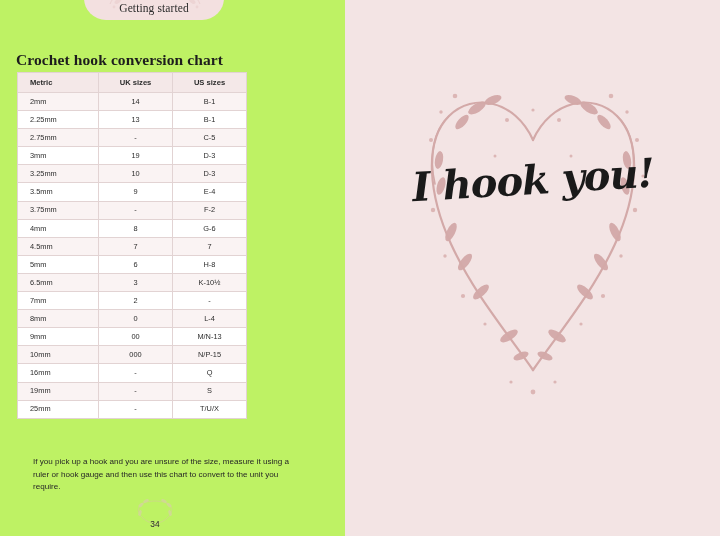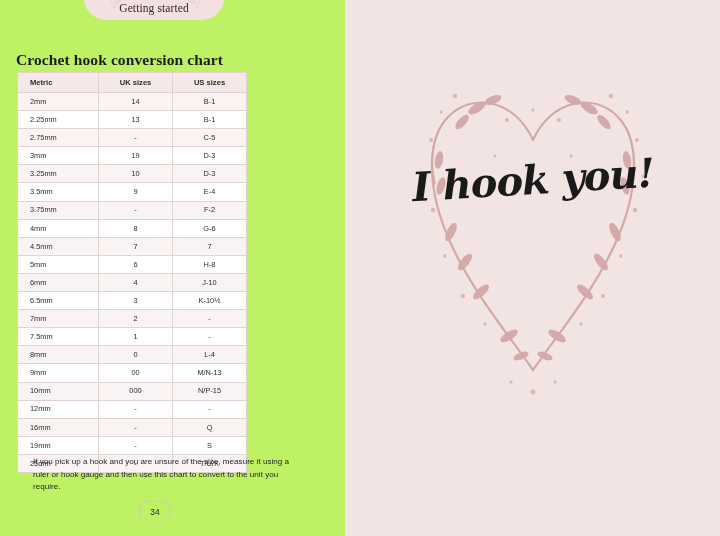--- a/index.html
+++ b/index.html
@@ -135,21 +135,21 @@
   }
 
   
   .page-number-wrap {
     position: absolute;
     top: 495px;
     left: 125px;
     width: 60px;
     height: 34px;
     display: flex;
-    align-items: center;
+    align-items: flex-end;
     justify-content: center;
   }
   .page-number {
     font-size: 8.4px;
     color: #2b2b2b;
     position: relative;
     z-index: 3;
   }
   .page-number-wrap svg {
     position: absolute;
@@ -271,58 +271,43 @@
             <td>4.5mm</td>
             <td>7</td>
             <td>7</td>
           </tr>
           <tr>
             <td>5mm</td>
             <td>6</td>
             <td>H-8</td>
           </tr>
           <tr>
-            <td>6mm</td>
-            <td>4</td>
-            <td>J-10</td>
-          </tr>
-          <tr>
             <td>6.5mm</td>
             <td>3</td>
             <td>K-10½</td>
           </tr>
           <tr>
             <td>7mm</td>
             <td>2</td>
             <td>-</td>
           </tr>
           <tr>
-            <td>7.5mm</td>
-            <td>1</td>
-            <td>-</td>
-          </tr>
-          <tr>
             <td>8mm</td>
             <td>0</td>
             <td>L-4</td>
           </tr>
           <tr>
             <td>9mm</td>
             <td>00</td>
             <td>M/N-13</td>
           </tr>
           <tr>
             <td>10mm</td>
             <td>000</td>
             <td>N/P-15</td>
-          </tr>
-          <tr>
-            <td>12mm</td>
-            <td>-</td>
-            <td>-</td>
           </tr>
           <tr>
             <td>16mm</td>
             <td>-</td>
             <td>Q</td>
           </tr>
           <tr>
             <td>19mm</td>
             <td>-</td>
             <td>S</td>

